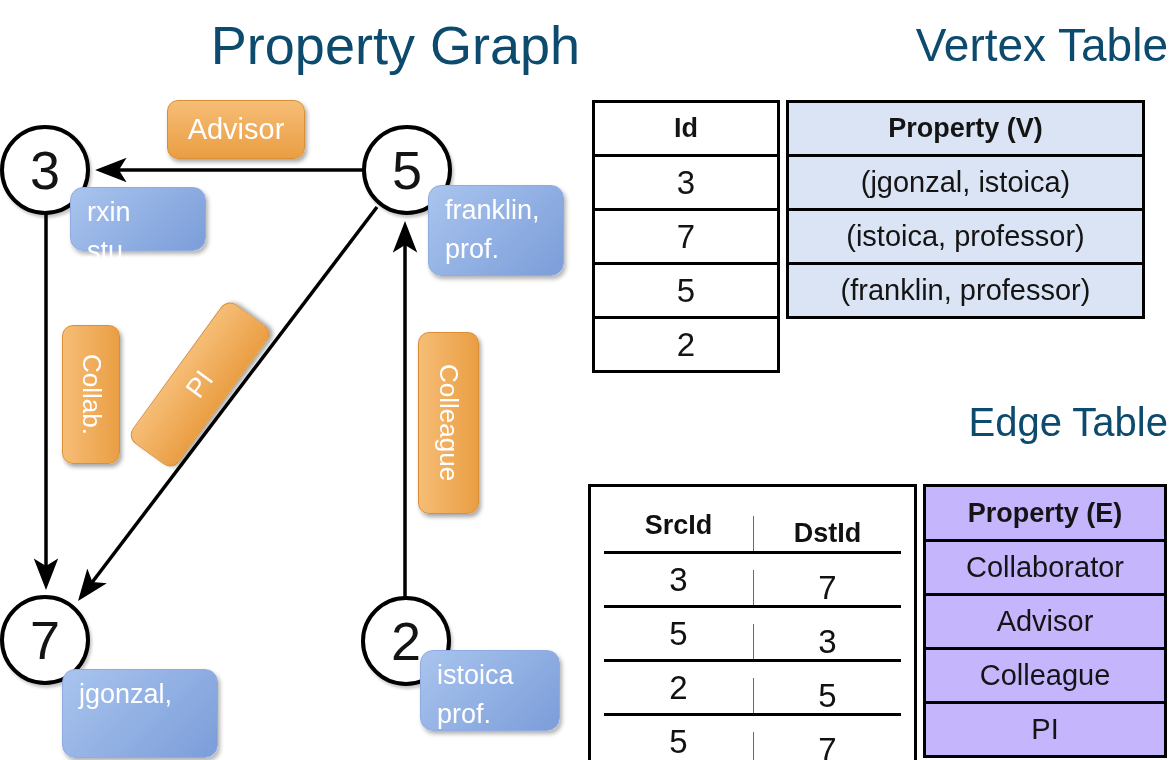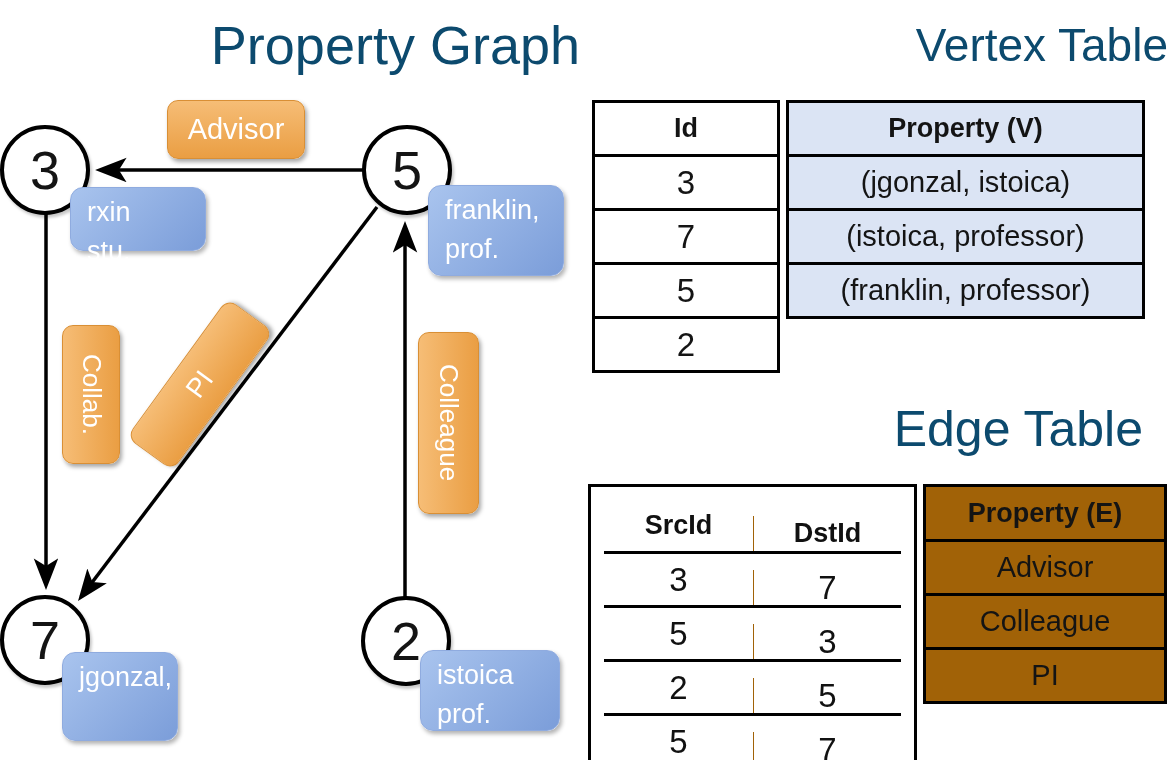--- a/index.html
+++ b/index.html
@@ -43,21 +43,21 @@
     position:absolute;box-sizing:border-box;border:3px solid #000;background:#fff;
   }
   .tbl-col .cell{
     height:51px;display:flex;align-items:center;justify-content:center;
     font-size:33px;color:#141414;
   }
   .tbl-col .cell + .cell{border-top:3px solid #000;}
   .tbl-col .cell.head{font-size:27px;font-weight:700;}
   .tbl-col .cell.txt{font-size:29px;}
   .tbl-col.blue-fill{background:#dbe4f4;}
-  .tbl-col.tan-fill{background:#a16207;}
+  .tbl-col.tan-fill{background:#c4b5fd;}
   .two-col{display:flex;flex-direction:column;padding:13px;}
   .two-col .row{display:flex;height:51px;}
   .two-col .row + .row{border-top:3px solid #000;}
   .two-col .row .c{
     flex:0 0 149px;display:flex;align-items:center;justify-content:center;
     font-size:33px;
   }
   .two-col .row .c.c2{flex:1 1 auto;border-left:1px solid #a16207;margin-top:16px;}
   .two-col .row.hrow .c{font-size:27px;font-weight:700;}
   .edge-rows .cell{height:51px;}
@@ -109,21 +109,21 @@
   </div>
 
   <div class="vprop" style="left:70px;top:187px;width:136px;height:64px;">
     <div>rxin</div>
     <div>stu.</div>
   </div>
   <div class="vprop" style="left:428px;top:185px;width:136px;height:91px;">
     <div>franklin,</div>
     <div>prof.</div>
   </div>
-  <div class="vprop" style="left:62px;top:652px;width:116px;height:89px;border-radius:13px;">
+  <div class="vprop" style="left:62px;top:669px;width:156px;height:89px;border-radius:13px;">
     <div>jgonzal,</div>
   </div>
   <div class="vprop" style="left:420px;top:650px;width:140px;height:81px;">
     <div>istoica</div>
     <div>prof.</div>
   </div>
 
   <div class="section-title" style="left:590px;top:18px;width:578px;font-size:46px;">Vertex Table</div>
 
   <div class="tbl-col" style="left:592px;top:100px;width:188px;">
@@ -134,21 +134,21 @@
     <div class="cell">2</div>
   </div>
 
   <div class="tbl-col blue-fill" style="left:786px;top:100px;width:359px;">
     <div class="cell head">Property (V)</div>
     <div class="cell txt">(jgonzal, istoica)</div>
     <div class="cell txt">(istoica, professor)</div>
     <div class="cell txt">(franklin, professor)</div>
   </div>
 
-  <div class="section-title" style="left:563px;top:400px;width:580px;font-size:50px;">Edge Table</div>
+  <div class="section-title" style="left:588px;top:400px;width:580px;font-size:40px;">Edge Table</div>
 
   <div class="tbl-col two-col" style="left:588px;top:484px;width:329px;">
     <div class="row hrow">
       <div class="c">SrcId</div>
       <div class="c c2">DstId</div>
     </div>
     <div class="row">
       <div class="c">3</div>
       <div class="c c2">7</div>
     </div>
@@ -161,18 +161,19 @@
       <div class="c c2">5</div>
     </div>
     <div class="row">
       <div class="c">5</div>
       <div class="c c2">7</div>
     </div>
   </div>
 
   <div class="tbl-col tan-fill edge-rows" style="left:923px;top:484px;width:244px;">
     <div class="cell head">Property (E)</div>
+    <div class="cell txt">Collaborator</div>
     <div class="cell txt">Advisor</div>
     <div class="cell txt">Colleague</div>
     <div class="cell txt">PI</div>
   </div>
 
 </div>
 
 </body></html>

